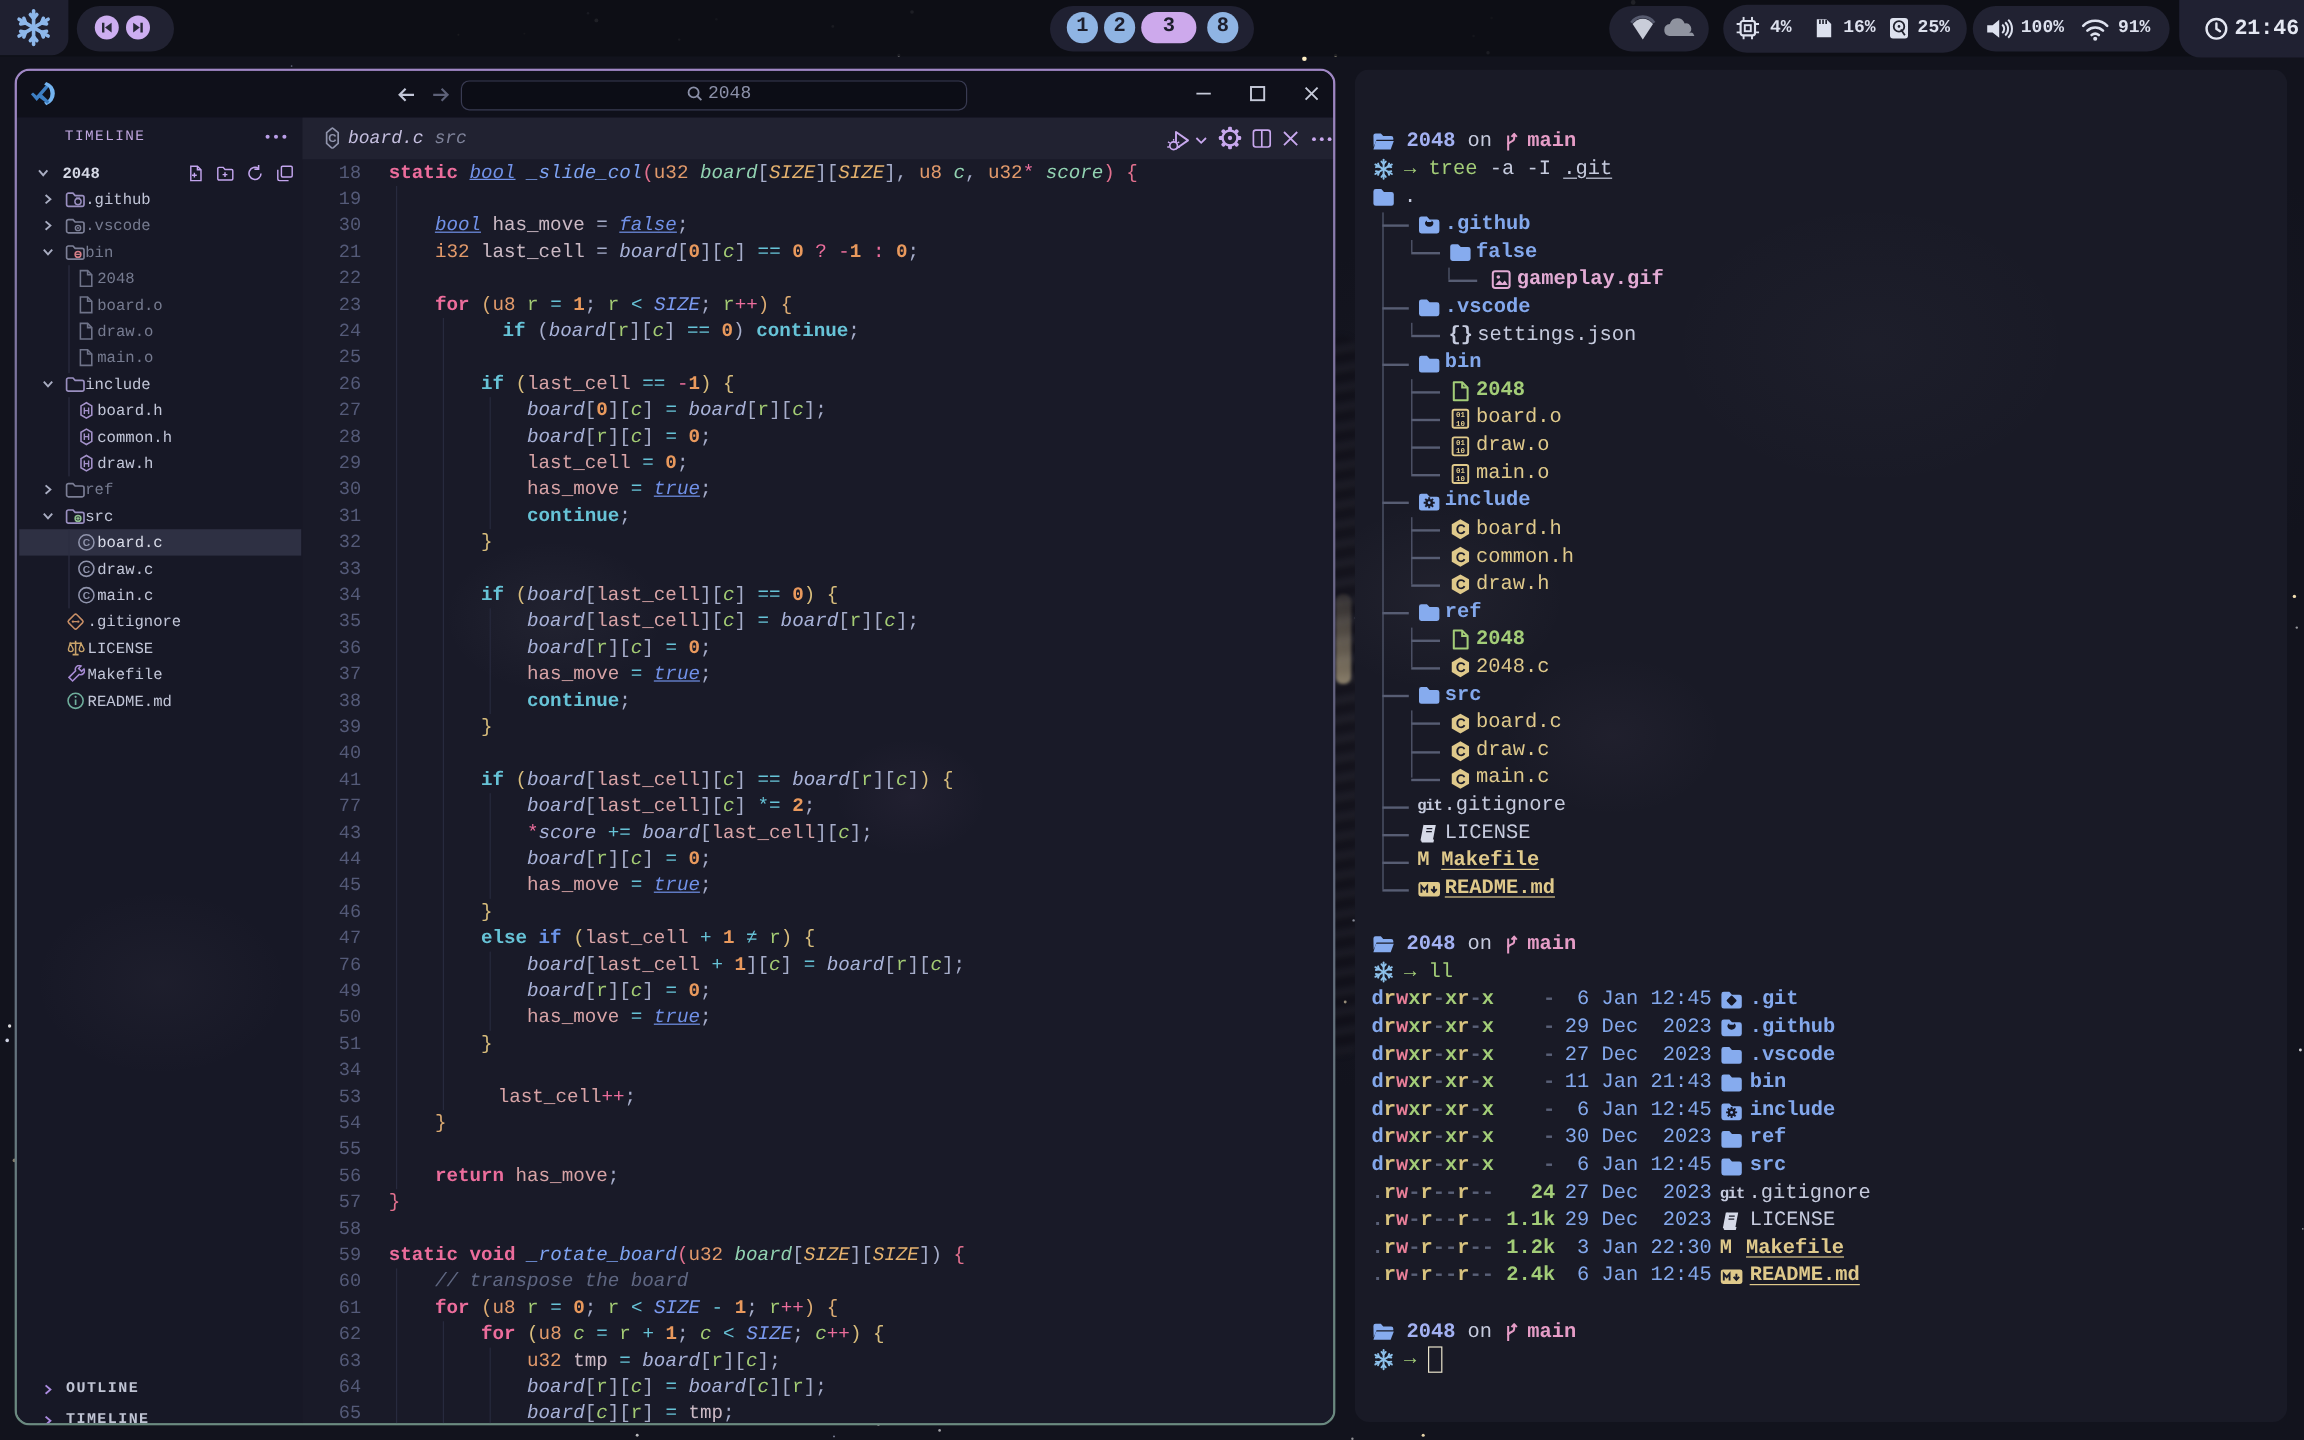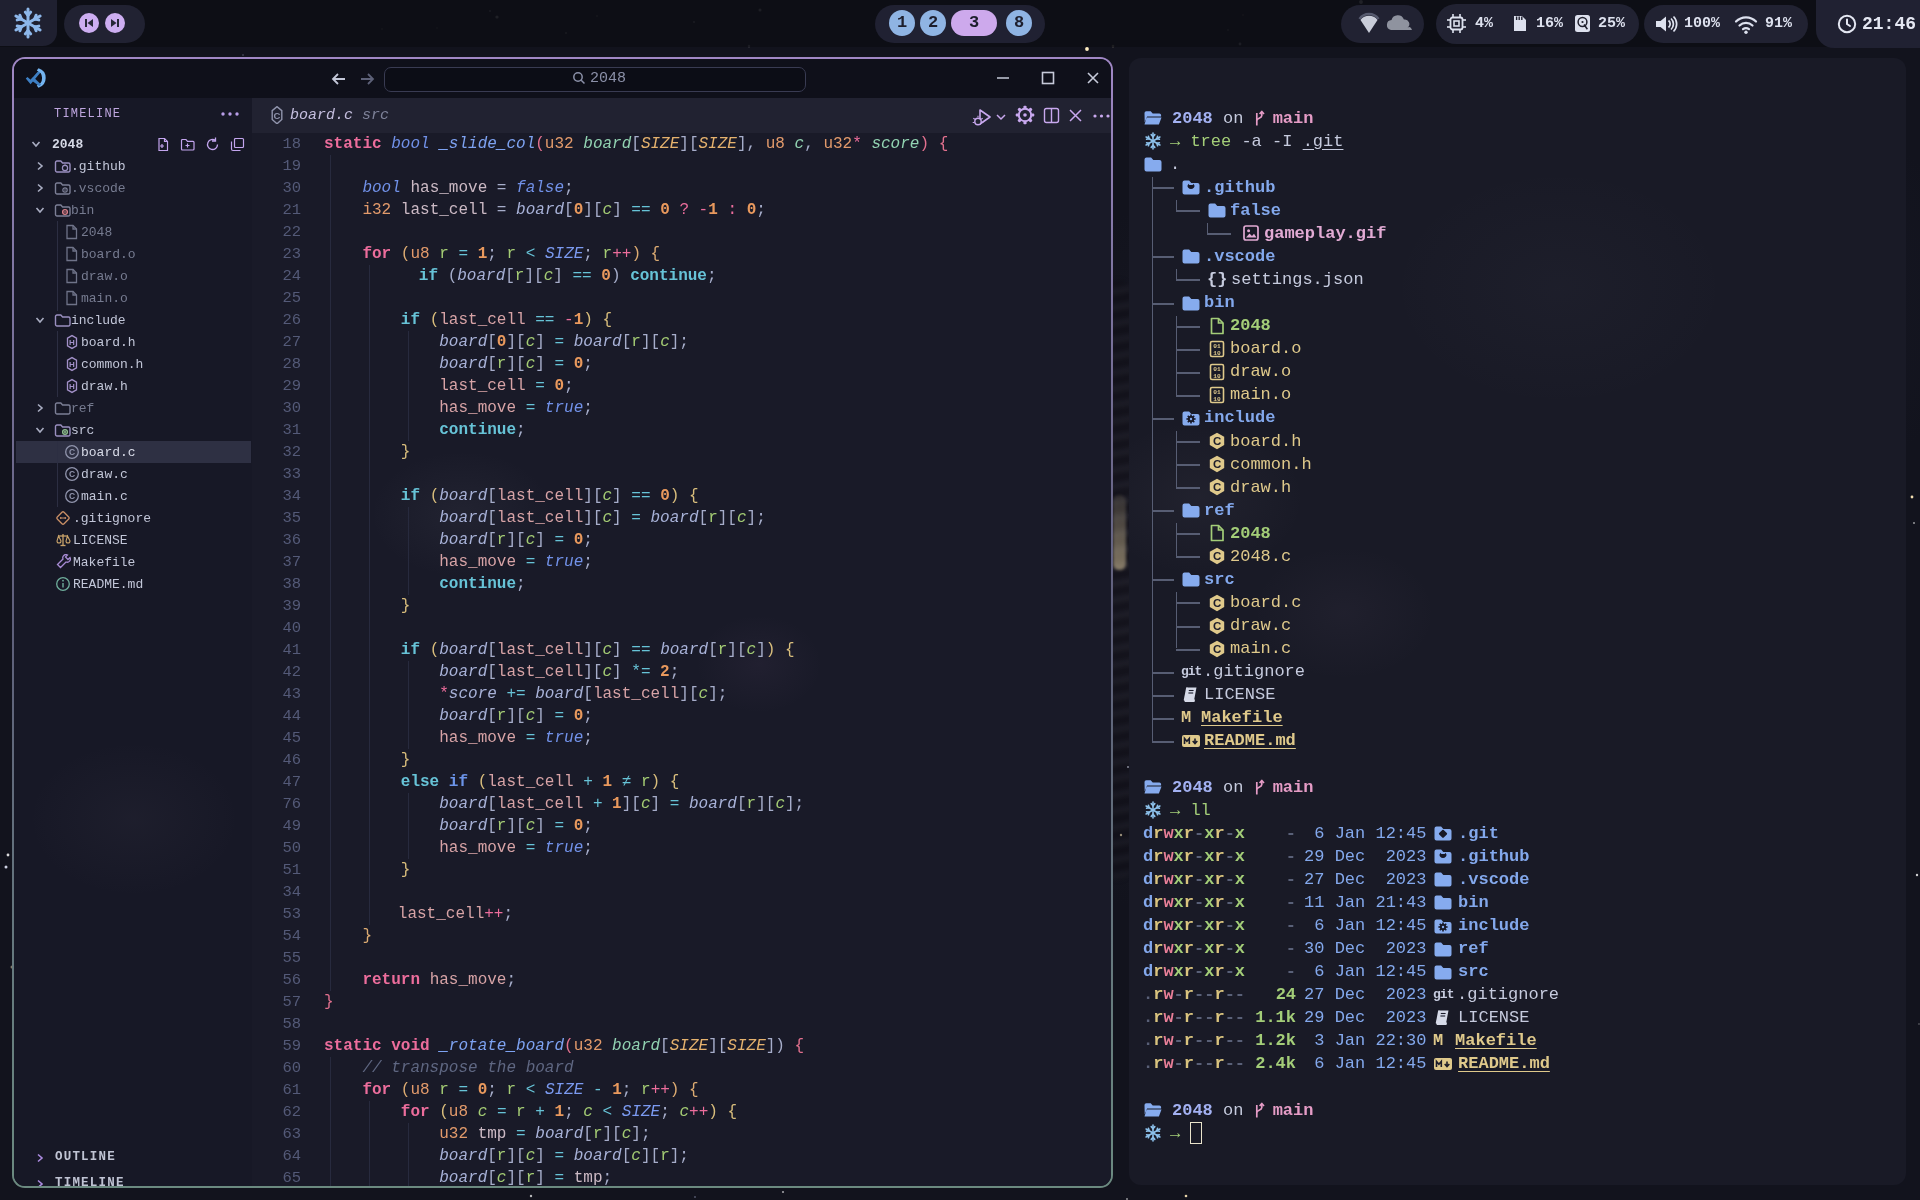--- a/index.html
+++ b/index.html
@@ -35,21 +35,21 @@
 #sbar{position:absolute;left:0;top:39px;width:238px;height:1088px;background:#171826;}
 #tabr{position:absolute;left:238px;top:39px;right:0;height:35px;background:#212231;}
 #ed{position:absolute;left:238px;top:74px;right:0;bottom:0;background:#191a28;}
 .srow{position:absolute;display:flex;align-items:center;height:22px;font:13px "Liberation Mono",monospace;color:#c2c6d8;white-space:pre;}
 .dim{color:#767b90;}
 .ln{position:absolute;width:52px;text-align:right;font:15.5px "Liberation Mono",monospace;color:#545a78;height:22px;line-height:22px;}
 .cl{position:absolute;font:16px "Liberation Mono",monospace;height:22px;line-height:22px;white-space:pre;}
 .ig{position:absolute;width:1px;background:#272a3e;}
 .sg{position:absolute;width:1px;background:#2c2e42;}
 .k{color:#ec6d9c;font-weight:600;} .cf{color:#67c3d7;font-weight:700;} .ty{color:#e29a6b;}
-.fn{color:#7ea3f2;font-style:italic;} .kb{color:#7191e8;font-style:italic;}
+.fn{color:#7ea3f2;font-style:italic;} .kb{color:#7191e8;font-style:italic;text-decoration:underline;}
 .pg{color:#92d3b2;font-style:italic;} .bd{color:#a8b2d8;font-style:italic;}
 .vg{color:#a4cc74;} .vgi{color:#a4cc74;font-style:italic;}
 .vm{color:#d7a3a6;} .vw{color:#cbb9c4;}
 .n{color:#e9995d;font-weight:700;} .o{color:#67c3d7;}
 .p{color:#a6adca;} .pk{color:#ec6d9c;}
 .sy{color:#e5b26e;font-style:italic;} .sb{color:#7b9af0;font-style:italic;}
 .br{color:#e2708e;} .bg2{color:#dcab72;} .bk{color:#d8bd7c;}
 .cm{color:#5f6782;font-style:italic;}
 </style></head><body>
 <div id="wall"></div>
@@ -873,21 +873,21 @@
     <div class="cl" style="left:310px;top:470px">            <span class="bd">board</span><span class="p">[</span><span class="vg">r</span><span class="p">][</span><span class="vgi">c</span><span class="p">]</span> <span class="o">=</span> <span class="n">0</span><span class="p">;</span></div>
     <div class="ln" style="left:235px;top:492px">37</div>
     <div class="cl" style="left:310px;top:492px">            <span class="vm">has_move</span> <span class="o">=</span> <span class="kb">true</span><span class="p">;</span></div>
     <div class="ln" style="left:235px;top:514px">38</div>
     <div class="cl" style="left:310px;top:514px">            <span class="cf">continue</span><span class="p">;</span></div>
     <div class="ln" style="left:235px;top:536px">39</div>
     <div class="cl" style="left:310px;top:536px">        <span class="bk">}</span></div>
     <div class="ln" style="left:235px;top:558px">40</div>
     <div class="ln" style="left:235px;top:580px">41</div>
     <div class="cl" style="left:310px;top:580px">        <span class="cf">if</span> <span class="bk">(</span><span class="bd">board</span><span class="p">[</span><span class="vm">last_cell</span><span class="p">][</span><span class="vgi">c</span><span class="p">]</span> <span class="o">==</span> <span class="bd">board</span><span class="p">[</span><span class="vg">r</span><span class="p">][</span><span class="vgi">c</span><span class="p">]</span><span class="bk">)</span> <span class="bk">{</span></div>
-    <div class="ln" style="left:235px;top:602px">42</div>
+    <div class="ln" style="left:235px;top:602px">77</div>
     <div class="cl" style="left:310px;top:602px">            <span class="bd">board</span><span class="p">[</span><span class="vm">last_cell</span><span class="p">][</span><span class="vgi">c</span><span class="p">]</span> <span class="o">*=</span> <span class="n">2</span><span class="p">;</span></div>
     <div class="ln" style="left:235px;top:624px">43</div>
     <div class="cl" style="left:310px;top:624px">            <span class="pk">*</span><span class="bd">score</span> <span class="o">+=</span> <span class="bd">board</span><span class="p">[</span><span class="vm">last_cell</span><span class="p">][</span><span class="vgi">c</span><span class="p">]</span><span class="p">;</span></div>
     <div class="ln" style="left:235px;top:646px">44</div>
     <div class="cl" style="left:310px;top:646px">            <span class="bd">board</span><span class="p">[</span><span class="vg">r</span><span class="p">][</span><span class="vgi">c</span><span class="p">]</span> <span class="o">=</span> <span class="n">0</span><span class="p">;</span></div>
     <div class="ln" style="left:235px;top:668px">45</div>
     <div class="cl" style="left:310px;top:668px">            <span class="vm">has_move</span> <span class="o">=</span> <span class="kb">true</span><span class="p">;</span></div>
     <div class="ln" style="left:235px;top:690px">46</div>
     <div class="cl" style="left:310px;top:690px">        <span class="bk">}</span></div>
     <div class="ln" style="left:235px;top:712px">47</div>
@@ -895,21 +895,21 @@
     <div class="ln" style="left:235px;top:734px">76</div>
     <div class="cl" style="left:310px;top:734px">            <span class="bd">board</span><span class="p">[</span><span class="vm">last_cell</span> <span class="o">+</span> <span class="n">1</span><span class="p">][</span><span class="vgi">c</span><span class="p">]</span> <span class="o">=</span> <span class="bd">board</span><span class="p">[</span><span class="vg">r</span><span class="p">][</span><span class="vgi">c</span><span class="p">]</span><span class="p">;</span></div>
     <div class="ln" style="left:235px;top:756px">49</div>
     <div class="cl" style="left:310px;top:756px">            <span class="bd">board</span><span class="p">[</span><span class="vg">r</span><span class="p">][</span><span class="vgi">c</span><span class="p">]</span> <span class="o">=</span> <span class="n">0</span><span class="p">;</span></div>
     <div class="ln" style="left:235px;top:778px">50</div>
     <div class="cl" style="left:310px;top:778px">            <span class="vm">has_move</span> <span class="o">=</span> <span class="kb">true</span><span class="p">;</span></div>
     <div class="ln" style="left:235px;top:800px">51</div>
     <div class="cl" style="left:310px;top:800px">        <span class="bk">}</span></div>
     <div class="ln" style="left:235px;top:822px">34</div>
     <div class="ln" style="left:235px;top:844px">53</div>
-    <div class="cl" style="left:307px;top:844px">        <span class="vm">last_cell</span><span class="pk">++</span><span class="p">;</span></div>
+    <div class="cl" style="left:324px;top:844px">        <span class="vm">last_cell</span><span class="pk">++</span><span class="p">;</span></div>
     <div class="ln" style="left:235px;top:866px">54</div>
     <div class="cl" style="left:310px;top:866px">    <span class="bg2">}</span></div>
     <div class="ln" style="left:235px;top:888px">55</div>
     <div class="ln" style="left:235px;top:910px">56</div>
     <div class="cl" style="left:310px;top:910px">    <span class="k">return</span> <span class="vm">has_move</span><span class="p">;</span></div>
     <div class="ln" style="left:235px;top:932px">57</div>
     <div class="cl" style="left:310px;top:932px"><span class="br">}</span></div>
     <div class="ln" style="left:235px;top:954px">58</div>
     <div class="ln" style="left:235px;top:976px">59</div>
     <div class="cl" style="left:310px;top:976px"><span class="k">static</span> <span class="k">void</span> <span class="fn">_rotate_board</span><span class="br">(</span><span class="ty">u32</span> <span class="pg">board</span><span class="p">[</span><span class="sy">SIZE</span><span class="p">][</span><span class="sy">SIZE</span><span class="p">])</span> <span class="br">{</span></div>

